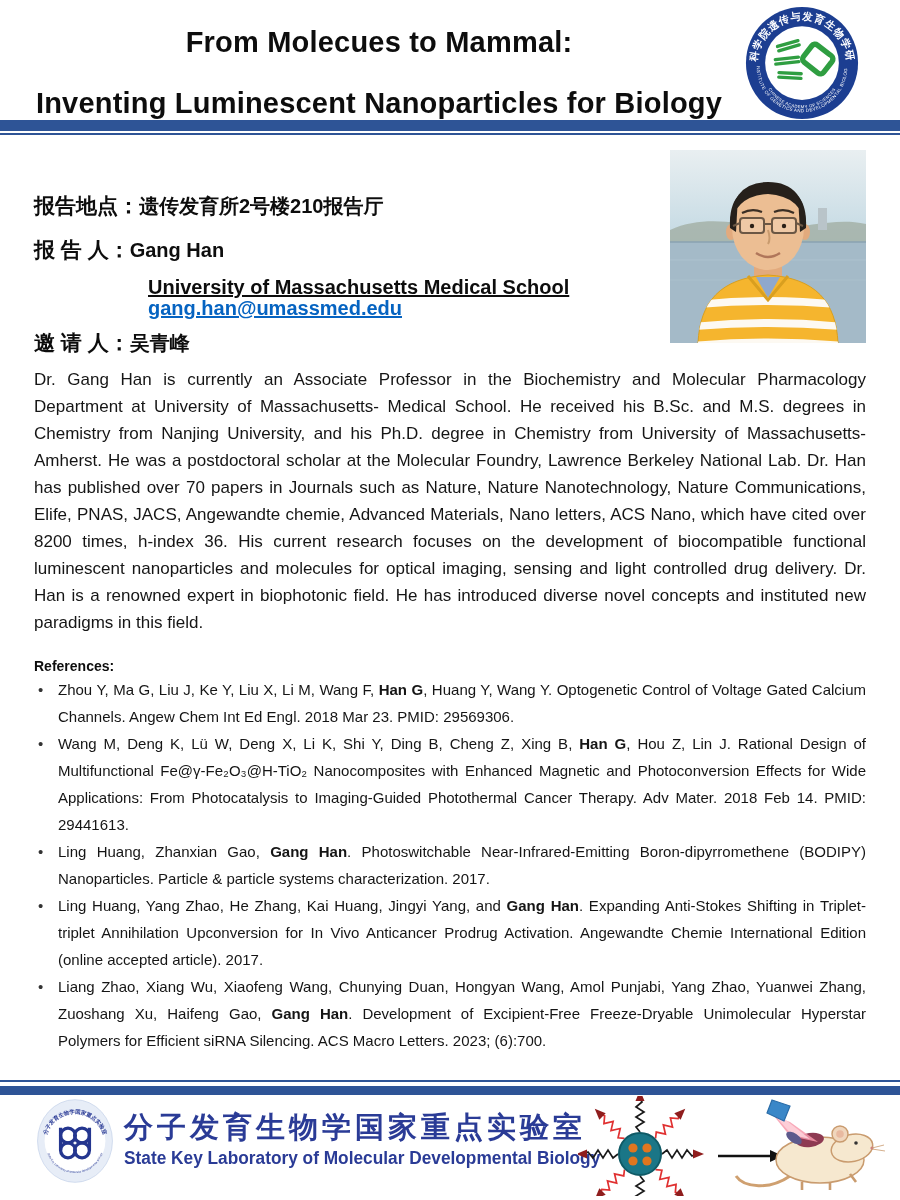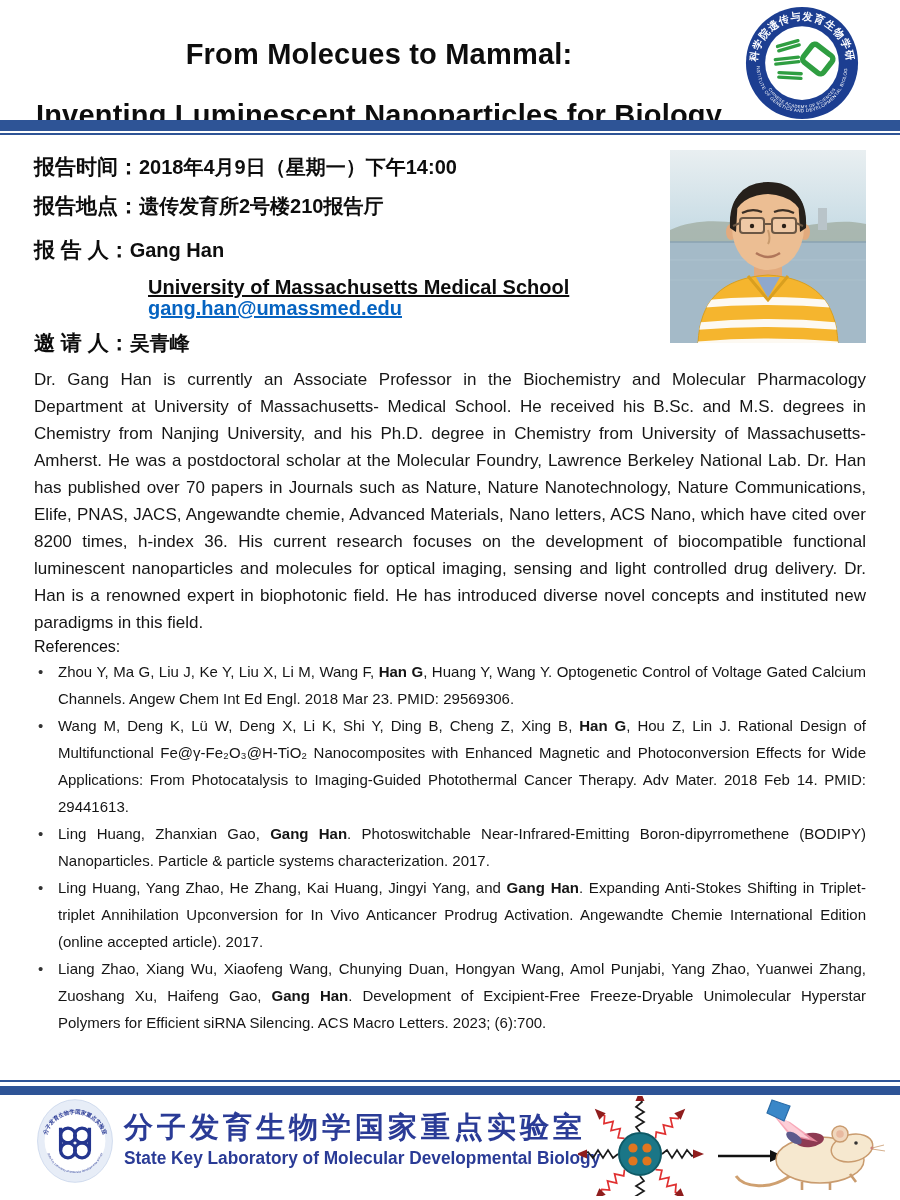--- a/index.html
+++ b/index.html
@@ -3,42 +3,42 @@
 <meta charset="utf-8">
 <style>
   html,body{margin:0;padding:0;background:#888;}
   .page{
     position:relative;width:900px;height:1200px;margin:0 auto;background:#ffffff;
     font-family:"Liberation Sans","DejaVu Sans",sans-serif;color:#111;overflow:hidden;
   }
   
   .title-block{position:absolute;left:0;top:14px;width:758px;text-align:center;}
   .title-line{font-size:29px;font-weight:bold;color:#0d0d0d;letter-spacing:0.2px;}
-  .title-line1{margin-top:24px;}
+  .title-line1{margin-top:12px;}
   .title-line2{margin-top:28px;}
   .inst-logo{position:absolute;left:743px;top:4px;width:118px;height:118px;}
   .divider-top{position:absolute;left:0;top:120px;width:900px;}
   .divider-top .thick{height:11px;background:var(--accent,#2e5496);}
   .divider-top .gap{height:2px;background:#fff;}
   .divider-top .thin{height:2px;background:var(--accent,#2e5496);}
   
   .info-row{position:absolute;left:34px;font-size:20px;font-weight:bold;color:#0d0d0d;white-space:nowrap;}
   .info-label{font-size:21px;}
   .row-time{top:153px;}
   .row-venue{top:192px;}
   .row-speaker{top:236px;text-align:center;}
   .row-affil{left:148px;top:276px;text-decoration:underline;}
   .row-email{left:148px;top:297px;}
   .row-host{top:329px;}
   a.email-link{color:var(--link,#0563c1);text-decoration:underline;font-weight:bold;font-size:20px;}
   .photo{position:absolute;left:670px;top:150px;width:196px;height:193px;}
   
   .content{position:absolute;left:34px;top:366px;width:832px;}
   .bio{font-size:17px;line-height:27px;text-align:justify;color:#151515;margin:0;}
-  .ref-heading{font-size:16px;font-weight:normal;margin:2px 0 2px 0;color:#0d0d0d;}
+  .ref-heading{font-size:14px;font-weight:bold;margin:22px 0 2px 0;color:#0d0d0d;}
   ul.refs{list-style:none;margin:0;padding:0;}
   ul.refs li{
     position:relative;padding-left:24px;font-size:15px;line-height:27px;
     text-align:justify;color:#151515;
   }
   ul.refs li::before{content:"•";position:absolute;left:4px;top:0;font-size:15px;color:#333;}
   ul.refs li b{font-weight:bold;}
   
   .divider-bottom{position:absolute;left:0;top:1080px;width:900px;}
   .divider-bottom .thin{height:2px;background:var(--accent,#2e5496);}
@@ -98,23 +98,20 @@
       </g>
     </g>
   </svg>
 
   <div class="divider-top">
     <div class="thick"></div>
       <div class="gap"></div>
       <div class="thin"></div>
   </div>
 
-  <div class="info-row row-time">
-    <span class="info-label">报告时间：</span><span>2018年4月9日（星期一）下午14:00</span>
-  </div>
   <div class="info-row row-venue">
     <span class="info-label">报告地点：</span><span>遗传发育所2号楼210报告厅</span>
   </div>
   <div class="info-row row-speaker">
     <span class="info-label">报 告 人：</span><span>Gang Han</span>
   </div>
   <div class="info-row row-affil">University of Massachusetts Medical School</div>
   <div class="info-row row-email">
     <a href="#" class="email-link">gang.han@umassmed.edu</a>
   </div>

